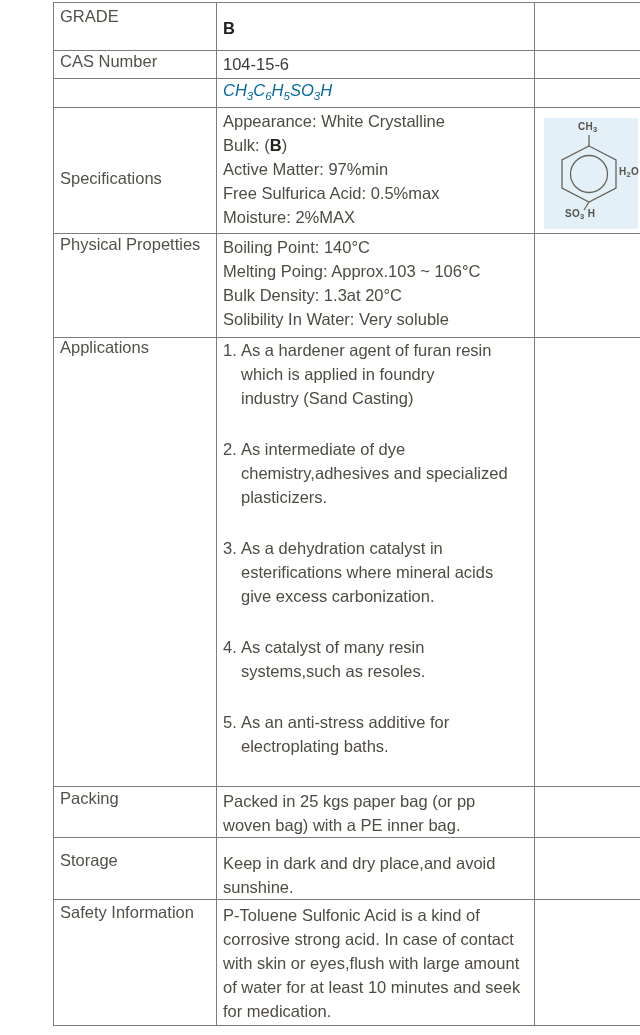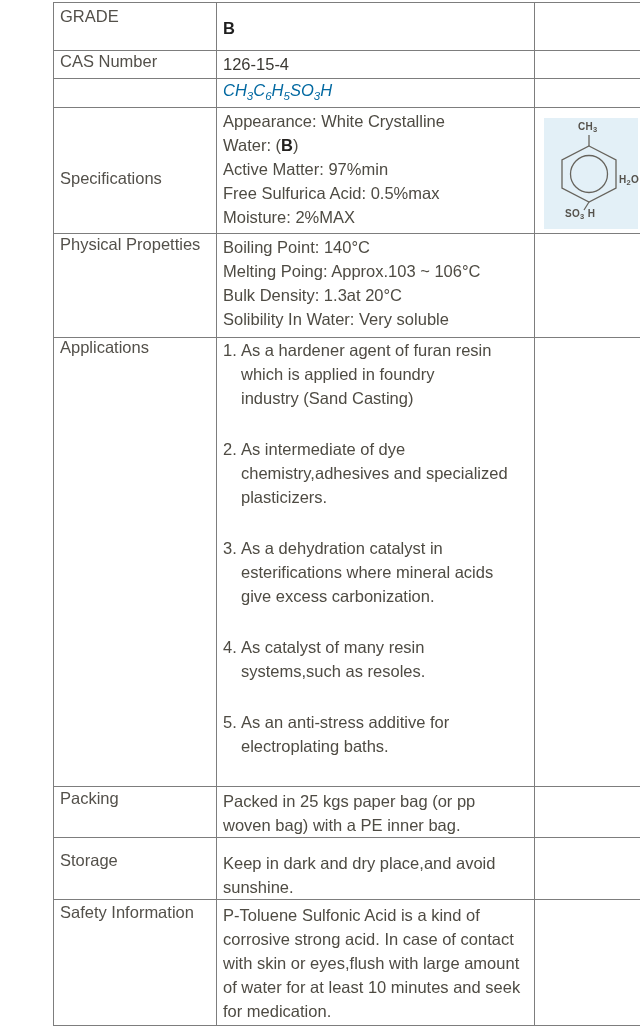--- a/index.html
+++ b/index.html
@@ -44,21 +44,21 @@
   .app-item .first{margin-left:-18px;}
   .app-num{display:inline-block;width:18px;}
 
   
   td.img-spec{position:relative;padding:0;}
   .mol-box{position:absolute;left:9px;top:10px;width:94px;height:111px;background:#e3f0f7;}
   .mol-svg{position:absolute;left:0;top:0;}
   .mol-lb{position:absolute;font-size:10px;font-weight:bold;color:#55524c;letter-spacing:.3px;white-space:nowrap;}
   .mol-lb .sub{font-size:7.5px;vertical-align:-2px;}
   .mol-top{left:34px;top:3px;}
-  .mol-right{left:67px;top:56px;padding-left:8px;}
+  .mol-right{left:67px;top:48px;padding-left:8px;}
   .mol-bottom{left:21px;top:90px;}
 </style>
 </head>
 <body>
 
 <div class="canvas">
   <table class="spec">
     <colgroup>
       <col style="width:163px">
         <col style="width:318px">
@@ -68,36 +68,36 @@
       <tr class="r-grade">
         <td class="lbl"><span>GRADE</span></td>
         <td class="val">
             <span class="grade-value">B</span>
           </td>
         <td></td>
       </tr>
 
       <tr class="r-cas">
         <td class="lbl"><span>CAS Number</span></td>
-        <td class="val"><span class="cas-value">126-15-4</span></td>
+        <td class="val"><span class="cas-value">104-15-6</span></td>
         <td></td>
       </tr>
 
       <tr class="r-formula">
         <td class="lbl"></td>
         <td class="val"><span class="formula"><span>CH</span><span class="sub">3</span><span>C</span><span class="sub">6</span><span>H</span><span class="sub">5</span><span>SO</span><span class="sub">3</span><span>H</span></span></td>
         <td></td>
       </tr>
 
       <tr class="r-spec">
         <td class="lbl"><span>Specifications</span></td>
         <td class="val">
           <div>
               <div class="line">Appearance: White Crystalline</div>
-              <div class="line"><span>Water: (</span><span class="b">B</span><span>)</span></div>
+              <div class="line"><span>Bulk: (</span><span class="b">B</span><span>)</span></div>
               <div class="line">Active Matter: 97%min</div>
               <div class="line">Free Sulfurica Acid: 0.5%max</div>
               <div class="line">Moisture: 2%MAX</div>
             </div>
         </td>
         <td class="img-spec">
           <div class="mol-box">
             <svg class="mol-svg" width="94" height="111" viewBox="0 0 94 111">
               <g fill="none" stroke="#67645d" stroke-width="1.3">
                 <line x1="45" y1="17" x2="45" y2="28"></line>

